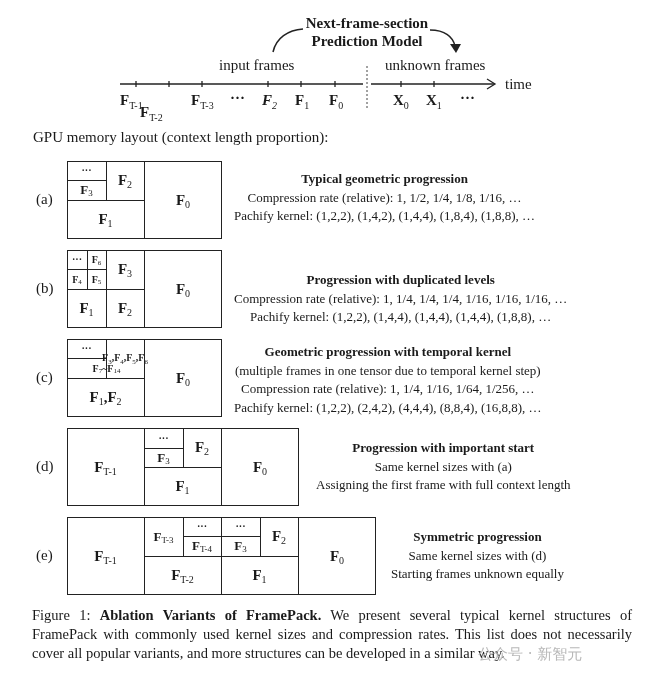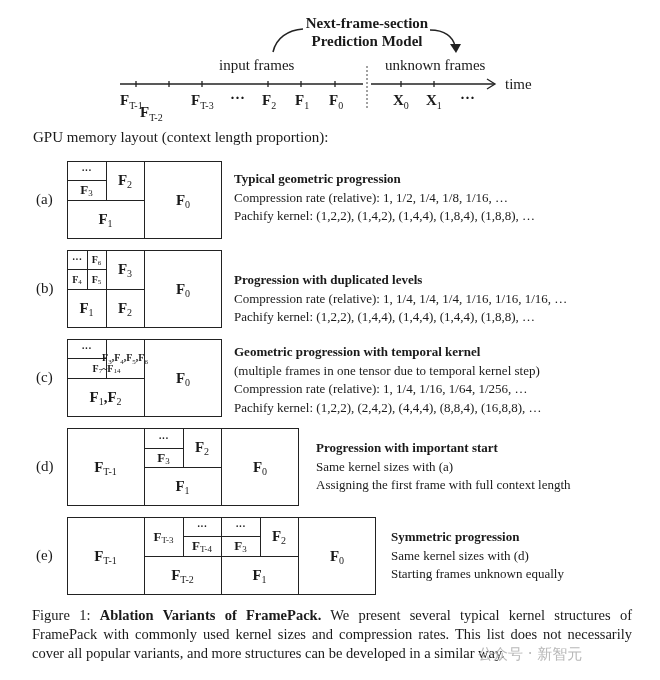--- a/index.html
+++ b/index.html
@@ -1,18 +1,18 @@
 <!DOCTYPE html>
 <html><head>
 <meta charset="utf-8">
 <style>
   html, body { margin: 0; padding: 0; background: #ffffff; }
   body { width: 660px; height: 680px; position: relative; overflow: hidden;
          font-family: "Liberation Serif", "DejaVu Serif", serif; color: #1a1a1a; }
-  .abs { position: absolute; white-space: nowrap; }
+  .abs { position: absolute; white-space: nowrap; text-align: center; }
   .b { font-weight: bold; }
   svg.layer { position: absolute; left: 0; top: 0; }
   .cell { position: absolute; box-sizing: border-box; display: flex; align-items: center; justify-content: center;
           font-weight: bold; font-size: 15px; }
   .cell .sub { font-size: 10px; font-weight: normal; position: relative; top: 4px; }
   .cell.sm { font-size: 10px; }
   .cell.sm .sub { font-size: 7px; top: 3px; }
   .cell.md { font-size: 13px; }
   .cell.md .sub { font-size: 9px; top: 3px; }
   .fig { position: absolute; box-sizing: border-box; border: 1.4px solid #222; }
@@ -59,21 +59,21 @@
   <div>Prediction Model</div>
 </div>
 <div class="abs label" style="left:219px;top:57px;">input frames</div>
 <div class="abs label" style="left:385px;top:57px;">unknown frames</div>
 <div class="abs label" style="left:505px;top:76px;">time</div>
 
 <div class="abs tick-lbl" style="left:120px;top:92px;"><span>F</span><span class="sub">T-1</span></div>
 <div class="abs tick-lbl" style="left:140px;top:92px;margin-top:12px;"><span>F</span><span class="sub">T-2</span></div>
 <div class="abs tick-lbl" style="left:191px;top:92px;"><span>F</span><span class="sub">T-3</span></div>
 <div class="abs tick-lbl" style="left:230px;top:90px;"><span>···</span></div>
-<div class="abs tick-lbl" style="left:262px;top:92px;"><span>F</span><span class="sub">2</span></div>
+<div class="abs tick-lbl" style="left:262px;top:92px;font-style:italic;"><span>F</span><span class="sub">2</span></div>
 <div class="abs tick-lbl" style="left:295px;top:92px;"><span>F</span><span class="sub">1</span></div>
 <div class="abs tick-lbl" style="left:329px;top:92px;"><span>F</span><span class="sub">0</span></div>
 <div class="abs tick-lbl" style="left:393px;top:92px;"><span>X</span><span class="sub">0</span></div>
 <div class="abs tick-lbl" style="left:426px;top:92px;"><span>X</span><span class="sub">1</span></div>
 <div class="abs tick-lbl" style="left:460px;top:90px;"><span>···</span></div>
 
 <div class="abs" style="left:33px;top:129px;font-size:15px;">GPU memory layout (context length proportion):</div>
 
 <div class="abs label" style="left:36px;top:191px;">(a)</div>
 <div>

